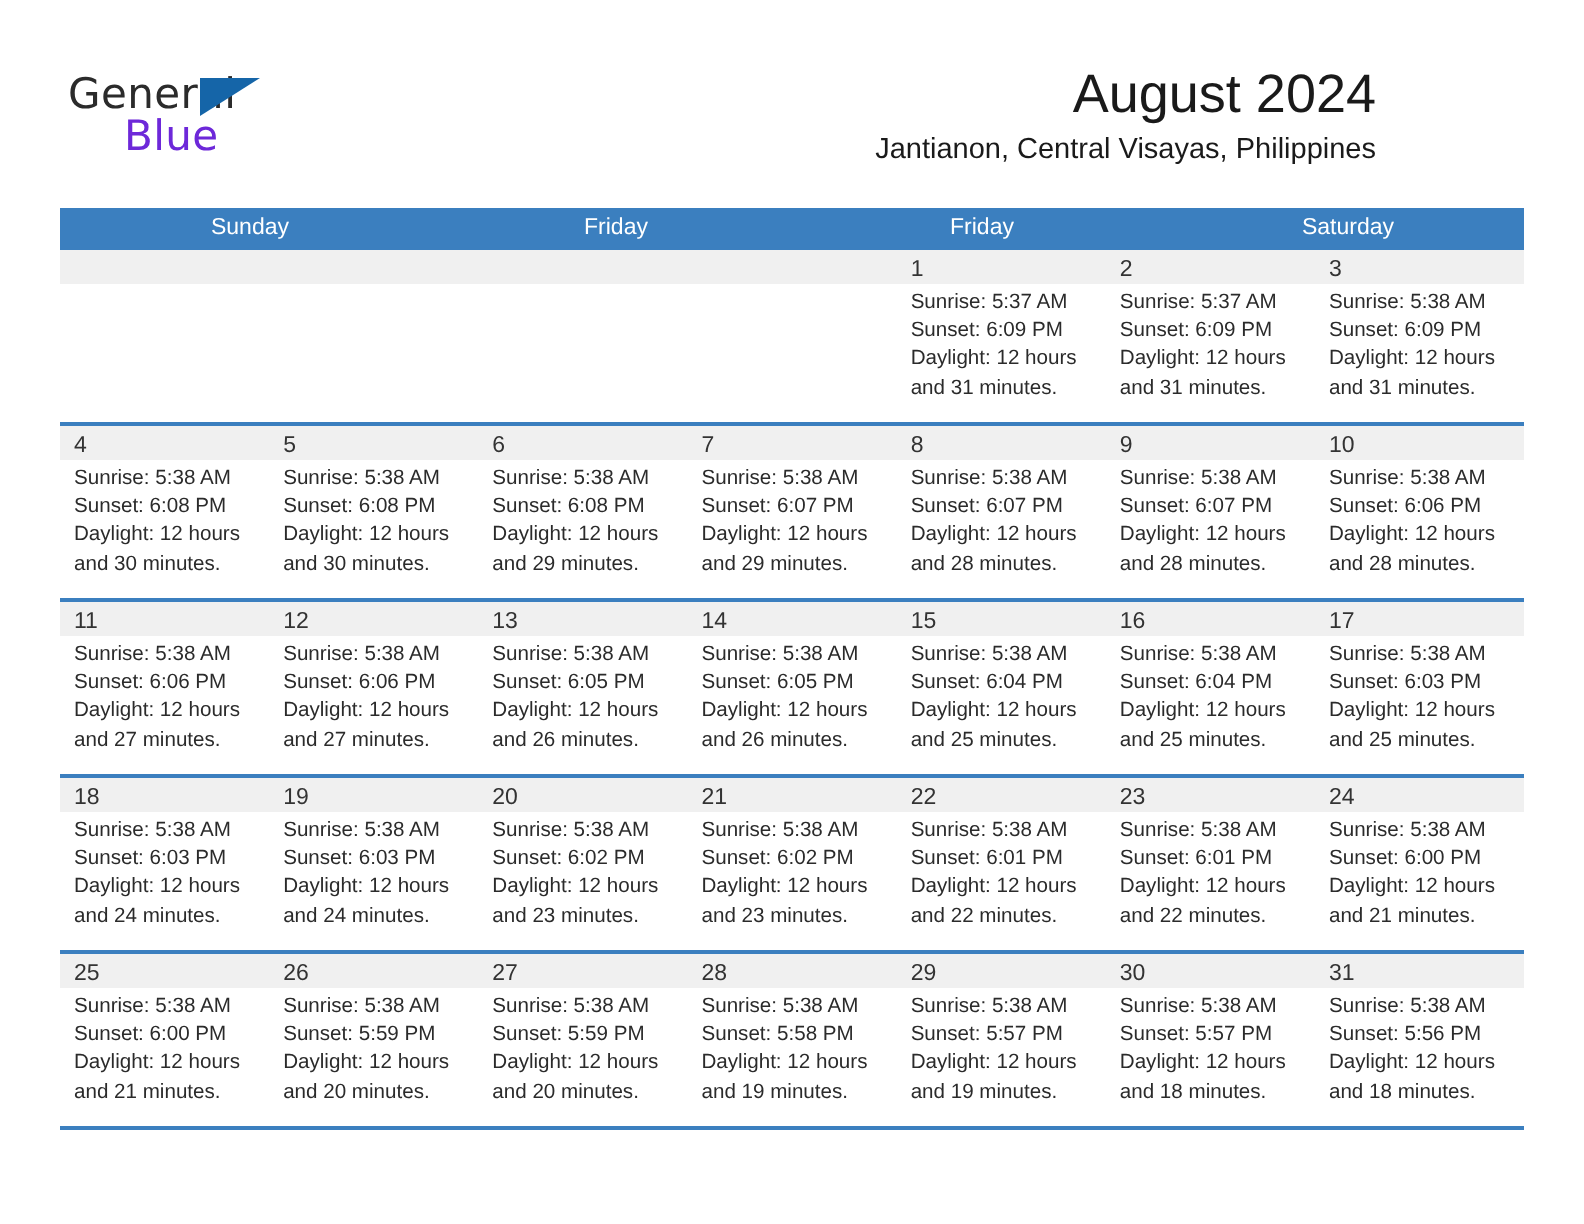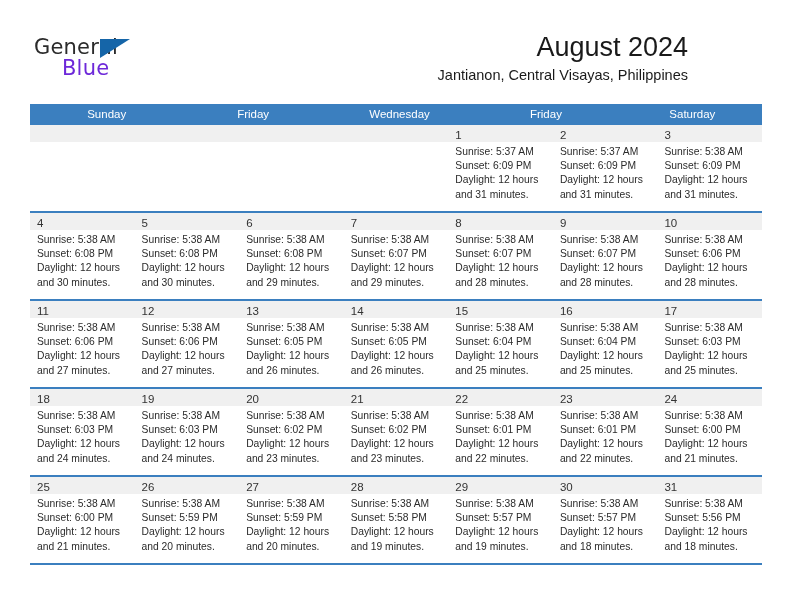--- a/index.html
+++ b/index.html
@@ -167,21 +167,20 @@
       <div class="cal-subtitle">Jantianon, Central Visayas, Philippines</div>
     </div>
 
   </div>
 
   <div class="calendar">
 
     <div class="weekdays">
       <div class="weekday">Sunday</div>
       <div class="weekday">Friday</div>
-      <div class="weekday">Wednesday</div>
       <div class="weekday">Friday</div>
       <div class="weekday">Saturday</div>
     </div>
 
     <div class="week">
       <div class="daycell empty">
         <div class="numband"><span class="daynum"></span></div>
         <div class="details">
           <div></div>
           <div></div>

